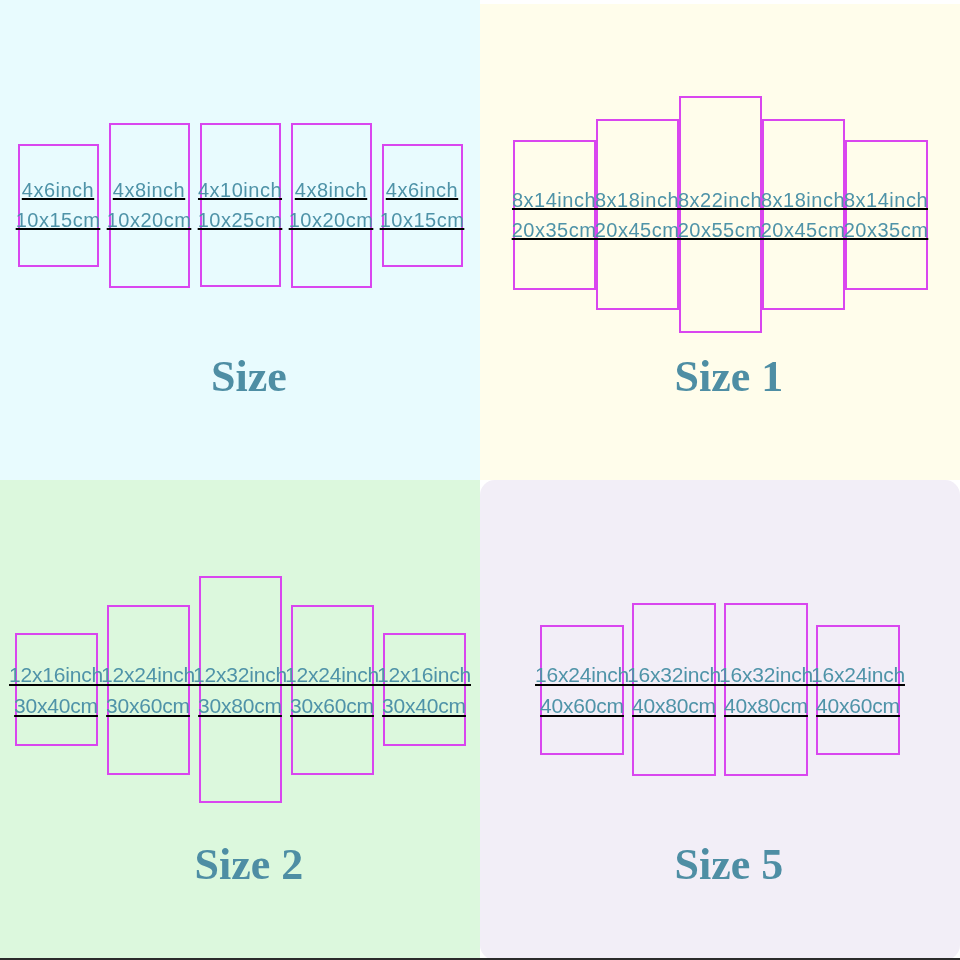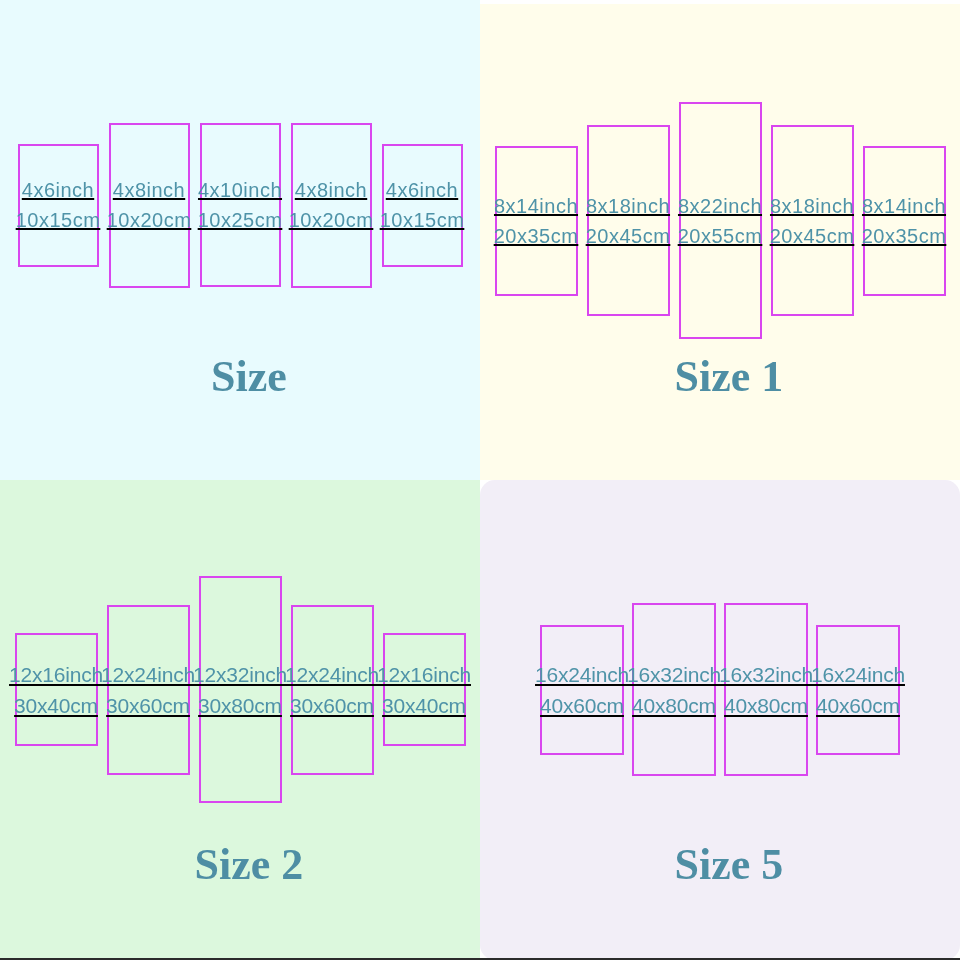--- a/index.html
+++ b/index.html
@@ -15,21 +15,21 @@
   .q0{left:0;top:0;background:#e8fbfe;}
   .q1{left:480px;top:0;background:#fffdeb;}
   .q2{left:0;top:480px;background:#dcf8dd;}
   .q3{left:480px;top:480px;background:#f2eef7;border-radius:15px;}
 
   .panels{
     position:absolute;left:0;width:480px;
     display:flex;justify-content:center;align-items:center;
   }
   .q0 .panels{top:100px;height:210px;gap:10px;}
-  .q1 .panels{top:102px;height:237px;gap:9px;}
+  .q1 .panels{top:96px;height:237px;}
   .q2 .panels{top:96px;height:227px;gap:9px;}
   .q3 .panels{top:102px;height:215px;gap:8px;}
 
   .panel{
     border:2px solid #d946ef;box-sizing:border-box;
     display:flex;flex-direction:column;justify-content:center;align-items:center;
     text-align:center;flex:0 0 auto;text-decoration:underline;
   }
   .q0 .panel{width:81px;}
   .q1 .panel{width:83px;}

